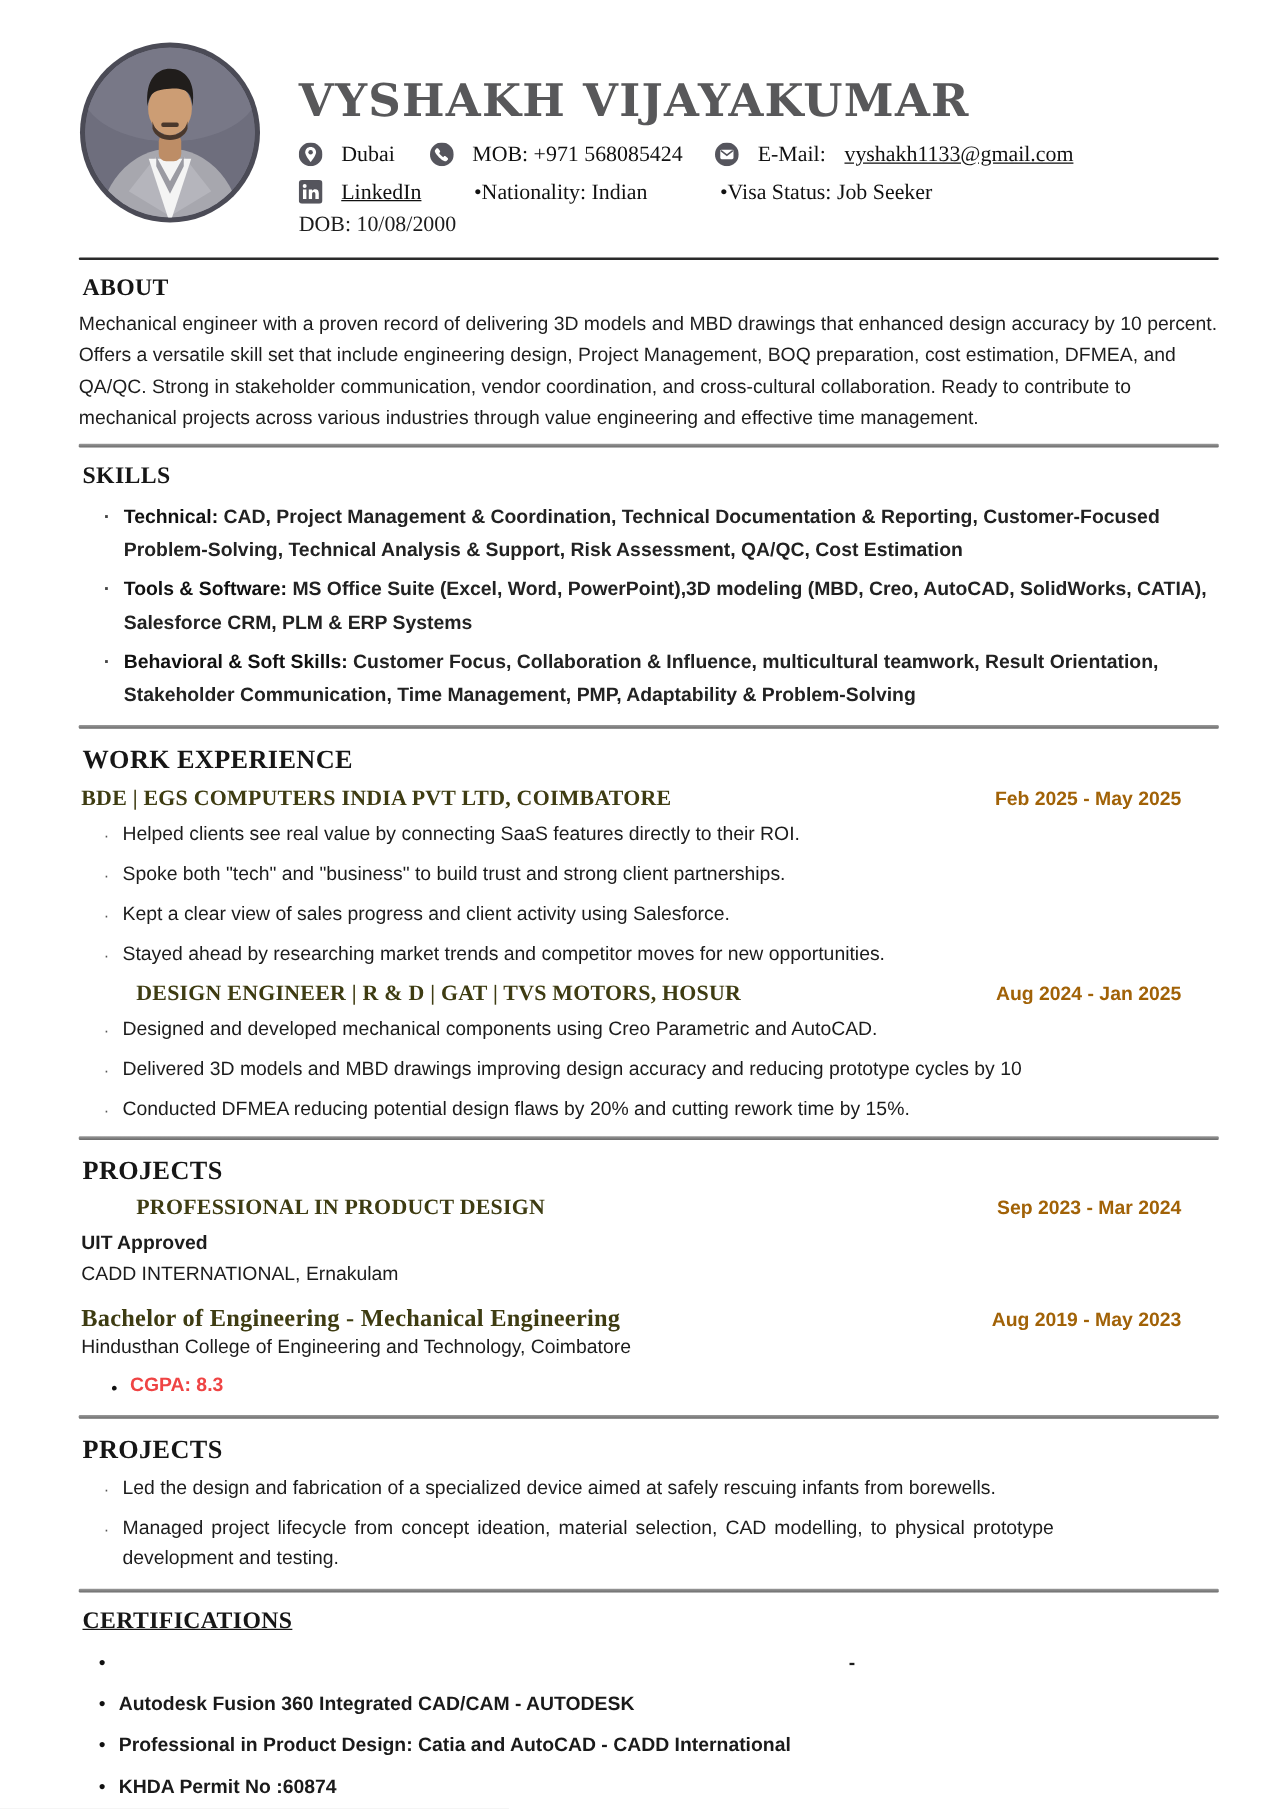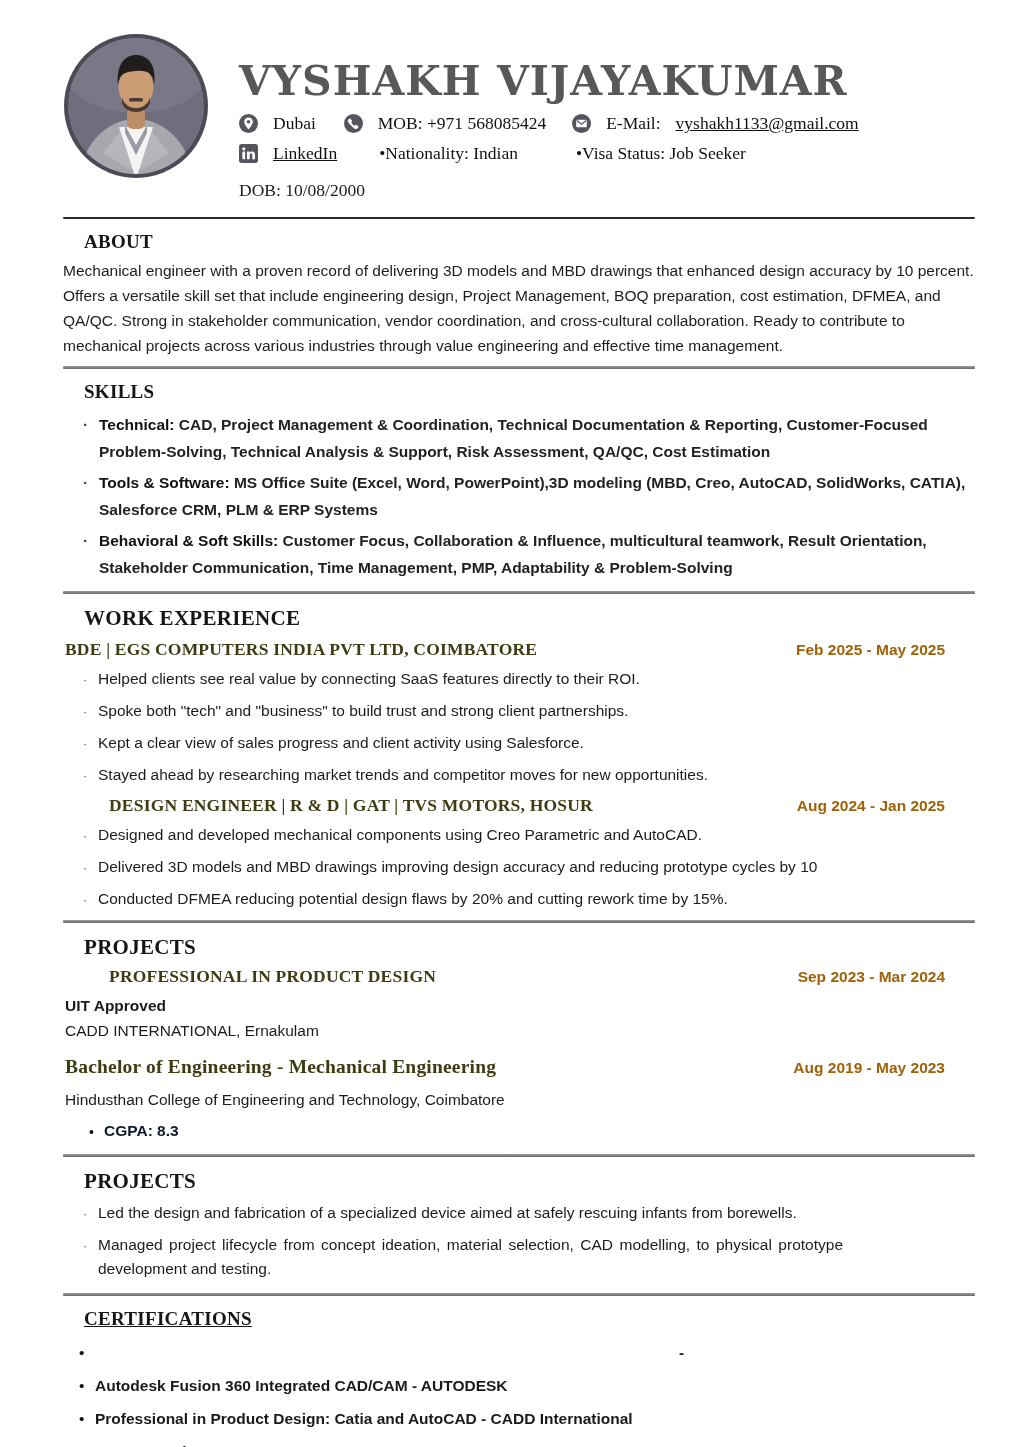--- a/index.html
+++ b/index.html
@@ -8,61 +8,61 @@
     width:1024px; height:1447px; margin:0 auto; background:#ffffff;
     font-family:"Liberation Sans", sans-serif; color:#1c1c1c;
     padding:28px 49px 8px 63px; overflow:hidden; position:relative;
   }
   
   .header{ display:flex; gap:30px; }
   .photo{ width:146px; height:146px; flex:0 0 146px; margin-top:5px; }
   .hright{ padding-top:30px; flex:1; }
   .name{
     font-family:"DejaVu Serif","Liberation Serif",serif; font-weight:700;
-    font-size:41px; line-height:46px; color:#58585a; letter-spacing:1px;
+    font-size:36px; line-height:46px; color:#58585a; letter-spacing:1px;
     white-space:nowrap;
   }
   .crow{ display:flex; align-items:center; margin-top:9px;
          font-family:"Liberation Serif",serif; font-size:17.5px; color:#111; }
   .citem{ display:flex; align-items:center; gap:15px; }
   .cicon{ display:inline-flex; width:19px; height:19px; }
   .cicon svg{ width:19px; height:19px; }
   .gap1{ margin-right:28px; } .gap2{ margin-right:10px; }
   .link{ text-decoration:underline; color:#111; cursor:pointer; }
   .row2 .citem{ margin-right:0; }
   .row2 .nat{ margin-left:42px; } .row2 .visa{ margin-left:58px; }
-  .dob{ font-family:"Liberation Serif",serif; font-size:17.5px; margin-top:16px; }
+  .dob{ font-family:"Liberation Serif",serif; font-size:17.5px; margin-top:5px; }
   
   .rule{ height:3px; background:linear-gradient(#9a9a9a,#6b6b6b); border-radius:1px; }
   .rule.dark{ height:2px; background:#2a2a2a; }
   
   .sect-h{
     font-family:"Liberation Serif",serif; font-weight:700; color:#161616;
-    font-size:19px; letter-spacing:0.3px; margin-left:21px;
+    font-size:19px; letter-spacing:0.3px; margin-left:3px;
   }
   .sect-h.big{ font-size:21px; }
   .sect-h.underline{ text-decoration:underline; }
   .about-p{ font-size:15.5px; line-height:25px; margin-top:5px; color:#1d1d1d; }
   
   .skill{ display:flex; margin:3px 0 4px 20px; font-size:15.5px; line-height:27px; }
   .skill .blt{ width:16px; flex:0 0 16px; color:#444; font-weight:700; }
   .skill .txt{ font-weight:600; color:#222; }
   .skill .lbl{ font-weight:700; color:#111; }
   
   .jobhead{ display:flex; justify-content:space-between; align-items:baseline;text-align:center; }
   .jobtitle{
     font-family:"Liberation Serif",serif; font-weight:700; font-size:17.5px;
     color:#3e3c12; letter-spacing:0.2px; margin-left:2px;
   }
   .jobtitle.lg{ font-size:19.5px; }
   .dates{ font-weight:700; font-size:15.5px; color:#a16207; padding-right:30px; white-space:nowrap; }
   .b-row{ display:flex; margin:7px 0 7px 20px; font-size:15.5px; line-height:24px; }
   .b-row .blt{ width:15px; flex:0 0 15px; color:#555; font-size:13px; padding-top:1px; }
   .b-row.justify .txt{ text-align:justify; }
-  .b-row.bold .txt{ font-weight:700; color:#0f172a; }
+  .b-row.bold .txt{ font-weight:700; color:#ef4444; }
   .b-row.round .blt{ color:#111; font-size:14px; }
   .edu-sub1{ font-weight:700; font-size:15.5px; margin:10px 0 0 2px; }
   .edu-sub2{ font-size:15.5px; margin:7px 0 0 2px; }
   .cert-row{ position:relative; margin:4px 0 4px 16px; display:flex; font-size:15.5px; line-height:29px; }
   .cert-row .blt{ width:16px; flex:0 0 16px; color:#111; }
   .cert-row .txt{ font-weight:700; color:#1a1a1a; }
   .stray{ position:absolute; left:600px; top:0; font-weight:700; }
   
   .mt6{margin-top:6px;margin-left:44px;} .mt8{margin-top:8px;} .mt10{margin-top:10px;}
   .mt12{margin-top:12px;} .mt16{margin-top:16px;}
@@ -230,21 +230,21 @@
     <span class="jobtitle">PROFESSIONAL IN PRODUCT DESIGN</span>
     <span class="dates">Sep 2023 - Mar 2024</span>
   </div>
   <div class="edu-sub1">UIT Approved</div>
   <div class="edu-sub2">CADD INTERNATIONAL, Ernakulam</div>
 
   <div class="jobhead mt16">
     <span class="jobtitle lg">Bachelor of Engineering - Mechanical Engineering</span>
     <span class="dates">Aug 2019 - May 2023</span>
   </div>
-  <div class="edu-sub2" style="margin-top:13px;">Hindusthan College of Engineering and Technology, Coimbatore</div>
+  <div class="edu-sub2" style="margin-top:2px;">Hindusthan College of Engineering and Technology, Coimbatore</div>
   <div class="b-row bold round mt10" style="margin-left:26px;">
     <span class="blt">•</span>
     <span class="txt">CGPA: 8.3</span>
   </div>
   <div class="rule mt10"></div>
 
   <div class="sect-h big mt12">PROJECTS</div>
   <div>
     <div class="b-row">
         <span class="blt">·</span>

